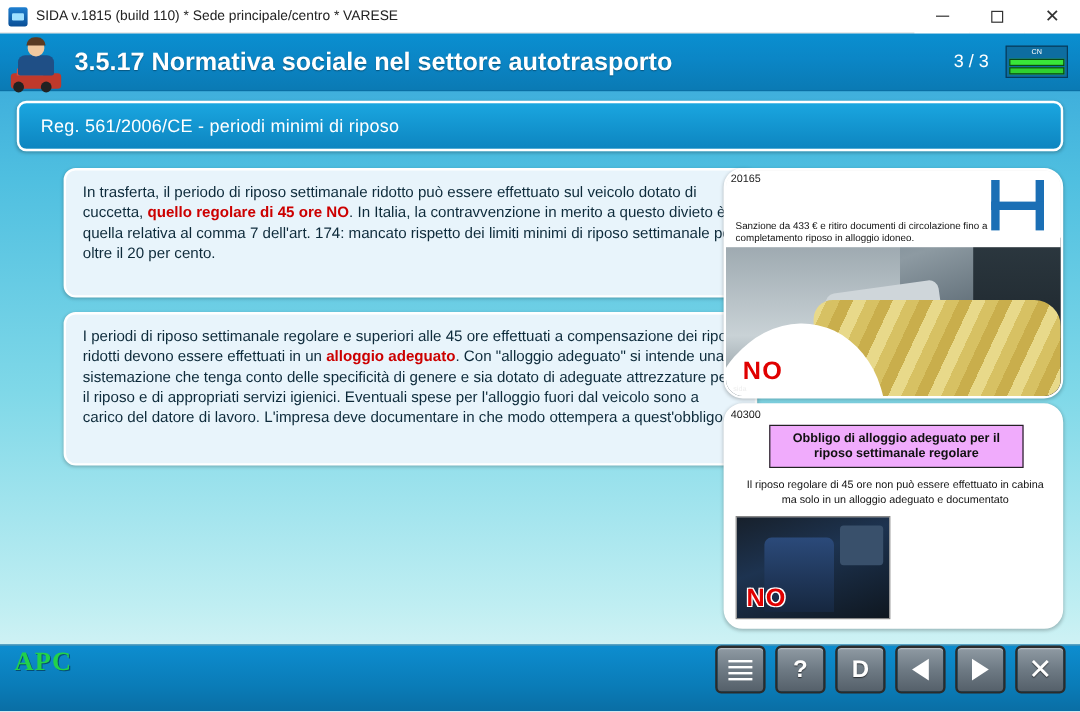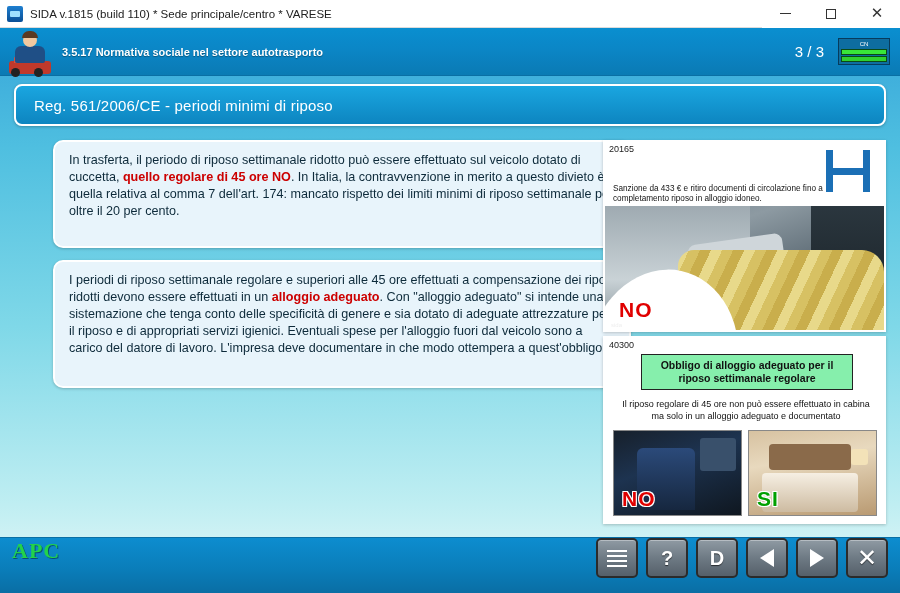--- a/index.html
+++ b/index.html
@@ -55,21 +55,21 @@
     width: 52px; height: 46px; margin-left: 4px; flex: none; position: relative;
   }
   .avatar .head { position: absolute; left: 19px; top: 4px; width: 14px; height: 14px; border-radius: 50%; background: #f2c9a0; }
   .avatar .hair { position: absolute; left: 18px; top: 2px; width: 16px; height: 7px; border-radius: 8px 8px 0 0; background: #5a3a22; }
   .avatar .body { position: absolute; left: 11px; top: 17px; width: 30px; height: 17px; border-radius: 6px 6px 2px 2px; background: #1f4f86; }
   .avatar .car { position: absolute; left: 5px; bottom: 1px; width: 42px; height: 13px; border-radius: 3px; background: #c0392b; }
   .avatar .car::before { content:""; position:absolute; left:5px; top:-5px; width:22px; height:7px; background:#d8503f; border-radius:3px 3px 0 0; }
   .avatar .w1, .avatar .w2 { position: absolute; bottom: -2px; width: 9px; height: 9px; border-radius: 50%; background: #222; }
   .avatar .w1 { left: 7px; } .avatar .w2 { left: 30px; }
   .header-title {
-    color: #ffffff; font-size: 11px; font-weight: bold; margin-left: 6px;
+    color: #ffffff; font-size: 21px; font-weight: bold; margin-left: 6px;
     text-shadow: 0 1px 1px rgba(0,0,0,.35);
   }
   .page-counter {
     margin-left: auto; color: #ffffff; font-size: 15px; margin-right: 14px; white-space: nowrap;
   }
   .sig-box {
     width: 52px; margin-right: 10px; flex: none;
     background: #0e6da0; border: 1px solid #073b5c; padding: 2px;
   }
   .sig-label { font-size: 6px; color: #fff; text-align: center; line-height: 7px; }
@@ -101,21 +101,21 @@
   .panel p {
     margin: 0; font-size: 12.6px; line-height: 17px; color: #0d2a3a;
   }
   .hl { color: #cc0000; font-weight: bold; }
   #panel1 { left: 14px; top: 140px; width: 578px; height: 108px; }
   #panel2 { left: 14px; top: 260px; width: 578px; height: 128px; }
 
   
   .media {
     position: absolute; background: #f0f0f0; border: 2px solid #ffffff;
-    border-radius: 0; box-shadow: 0 1px 3px rgba(0,0,0,.22); overflow: hidden; padding-left: 21px;
+    border-radius: 16px; box-shadow: 0 1px 3px rgba(0,0,0,.22); overflow: hidden; padding-left: 21px;
   }
   #media1 { left: 603px; top: 140px; width: 283px; height: 192px; }
   #media2 { left: 603px; top: 336px; width: 283px; height: 188px; }
 
   .code-tag {
     position: absolute; left: 4px; top: 2px; font-size: 9px; color: #222; z-index: 5;
   }
 
   
   .m1-top {
@@ -173,21 +173,21 @@
   .badge-si { color: #00a000; text-shadow: 1px 1px 0 #ffffff, -1px -1px 0 #ffffff, 1px -1px 0 #fff, -1px 1px 0 #fff; }
   .m1-no { position: absolute; left: 14px; bottom: 8px; z-index: 6; }
   .m1-logo {
     position: absolute; left: 6px; bottom: 2px; font-size: 6px; color: #eee; z-index: 6;
   }
 
   
   #media2 { background: #ffffff; }
   .m2-title {
     position: absolute; left: 36px; top: 16px; width: 212px;
-    border: 1px solid #222; background: #86efac;
+    border: 1px solid #222; background: #f0abfc;
     font-size: 10.5px; font-weight: bold; text-align: center; line-height: 13px;
     padding: 4px 2px; color: #111;
   }
   .m2-sub {
     position: absolute; left: 12px; top: 60px; width: 258px;
     font-size: 9px; line-height: 12px; text-align: center; color: #111;
   }
   .m2-imgs {
     position: absolute; left: 8px; top: 92px; width: 264px; height: 86px; display: flex; gap: 6px;
   }
@@ -333,26 +333,20 @@
   <div class="media" id="media2">
     <div class="code-tag">40300</div>
     <div class="m2-title">Obbligo di alloggio adeguato per il riposo settimanale regolare</div>
     <div class="m2-sub">Il riposo regolare di 45 ore non può essere effettuato in cabina ma solo in un alloggio adeguato e documentato</div>
     <div class="m2-imgs">
       <div class="m2-img m2-left-img">
         <div class="win"></div>
           <div class="seat"></div>
         <div class="m2-badge badge-no">NO</div>
       </div>
-      <div class="m2-img m2-right-img">
-        <div class="head"></div>
-          <div class="lamp"></div>
-          <div class="bed"></div>
-        <div class="m2-badge badge-si">SI</div>
-      </div>
     </div>
   </div>
 
   <div class="footer">
     <div class="apc-logo">APC</div>
     <div class="fbtns">
       <div class="fbtn">
         <span class="list-icon">
             <span></span>
             <span></span>

